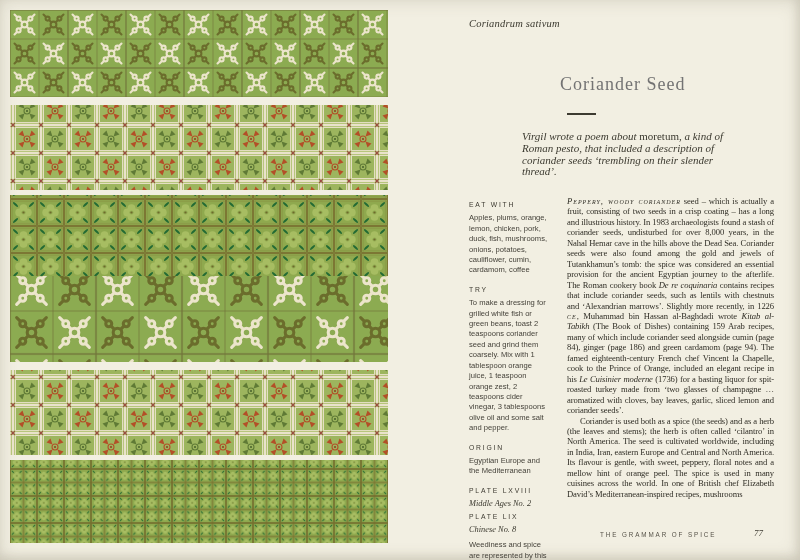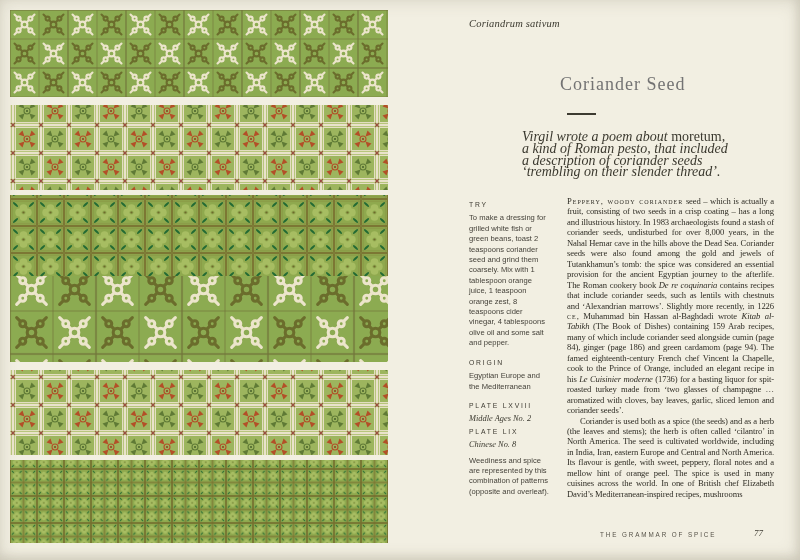--- a/index.html
+++ b/index.html
@@ -22,21 +22,21 @@
   }
   .title{
     position:absolute;left:160px;top:74px;width:240px;
     font-size:18px;letter-spacing:1px;color:#737373;white-space:nowrap;
   }
   .title-rule{
     position:absolute;left:167px;top:113px;width:29px;height:2px;background:#3d3b31;
   }
   .intro{
     position:absolute;left:122px;top:131px;width:212px;
-    font-style:italic;font-size:14px;line-height:11.8px;color:#3b392f;
+    font-style:italic;font-size:11px;line-height:11.8px;color:#3b392f;
   }
   .intro .n{font-style:normal;}
 
   .sidebar{
     position:absolute;left:69px;top:200px;width:80px;
     font-family:"Liberation Sans", sans-serif;font-size:7.6px;line-height:10.4px;color:#45423a;
   }
   .sb-head{
     font-family:"Liberation Sans", sans-serif;font-size:6.8px;letter-spacing:1.8px;
     color:#3c3930;margin:0 0 3px 0;
@@ -49,21 +49,21 @@
   .sb-note{margin-top:5px;}
 
   .bodycol{
     position:absolute;left:167px;top:196px;width:207px;
     font-size:8.6px;line-height:10.45px;color:#2f2d25;text-align:justify;
     letter-spacing:-0.1px;
   }
   .bodypara{margin:0;}
   .bodypara.indent{text-indent:13px;}
   .it{font-style:italic;}
-  .sc{font-variant:small-caps;letter-spacing:1px;}
+  .sc{font-variant:small-caps;letter-spacing:1px;font-style:italic;}
 
   .footer-title{
     position:absolute;left:200px;top:531px;
     font-family:"Liberation Sans", sans-serif;font-size:6.3px;letter-spacing:1.9px;color:#555147;
   }
   .footer-page{
     position:absolute;left:354px;top:528px;
     font-style:italic;font-size:9px;color:#3c3a30;
   }
   svg{display:block;}
@@ -188,22 +188,26 @@
 
     <div class="species">Coriandrum sativum</div>
 
     <div class="title">Coriander Seed</div>
     <div class="title-rule"></div>
 
     <div class="intro"><span class="it">Virgil wrote a poem about </span><span class="n">moretum</span><span class="it">, a kind of Roman pesto, that included a description of coriander seeds ‘trembling on their slender thread’.</span></div>
 
     <div class="sidebar">
       <div class="sb-block">
+        <div class="sb-head">EAT WITH</div>
+        <div>Apples, plums, orange, lemon, chicken, pork, duck, fish, mushrooms, onions, potatoes, cauliflower, cumin, cardamom, coffee</div>
+      </div>
+      <div class="sb-block">
         <div class="sb-head">TRY</div>
-        <div>To make a dressing for grilled white fish or green beans, toast 2 teaspoons coriander seed and grind them coarsely. Mix with 1 tablespoon orange juice, 1 teaspoon orange zest, 8 teaspoons cider vinegar, 4 tablespoons olive oil and some salt and pepper.</div>
+        <div>To make a dressing for grilled white fish or green beans, toast 2 teaspoons coriander seed and grind them coarsely. Mix with 1 tablespoon orange juice, 1 teaspoon orange zest, 2 teaspoons cider vinegar, 3 tablespoons olive oil and some salt and pepper.</div>
       </div>
       <div class="sb-block">
         <div class="sb-head">ORIGIN</div>
         <div>Egyptian Europe and the Mediterranean</div>
       </div>
       <div class="sb-block">
         <div class="sb-head">PLATE LXVIII</div>
         <div class="sb-plate-name">Middle Ages No. 2</div>
         <div class="sb-head">PLATE LIX</div>
         <div class="sb-plate-name">Chinese No. 8</div>

